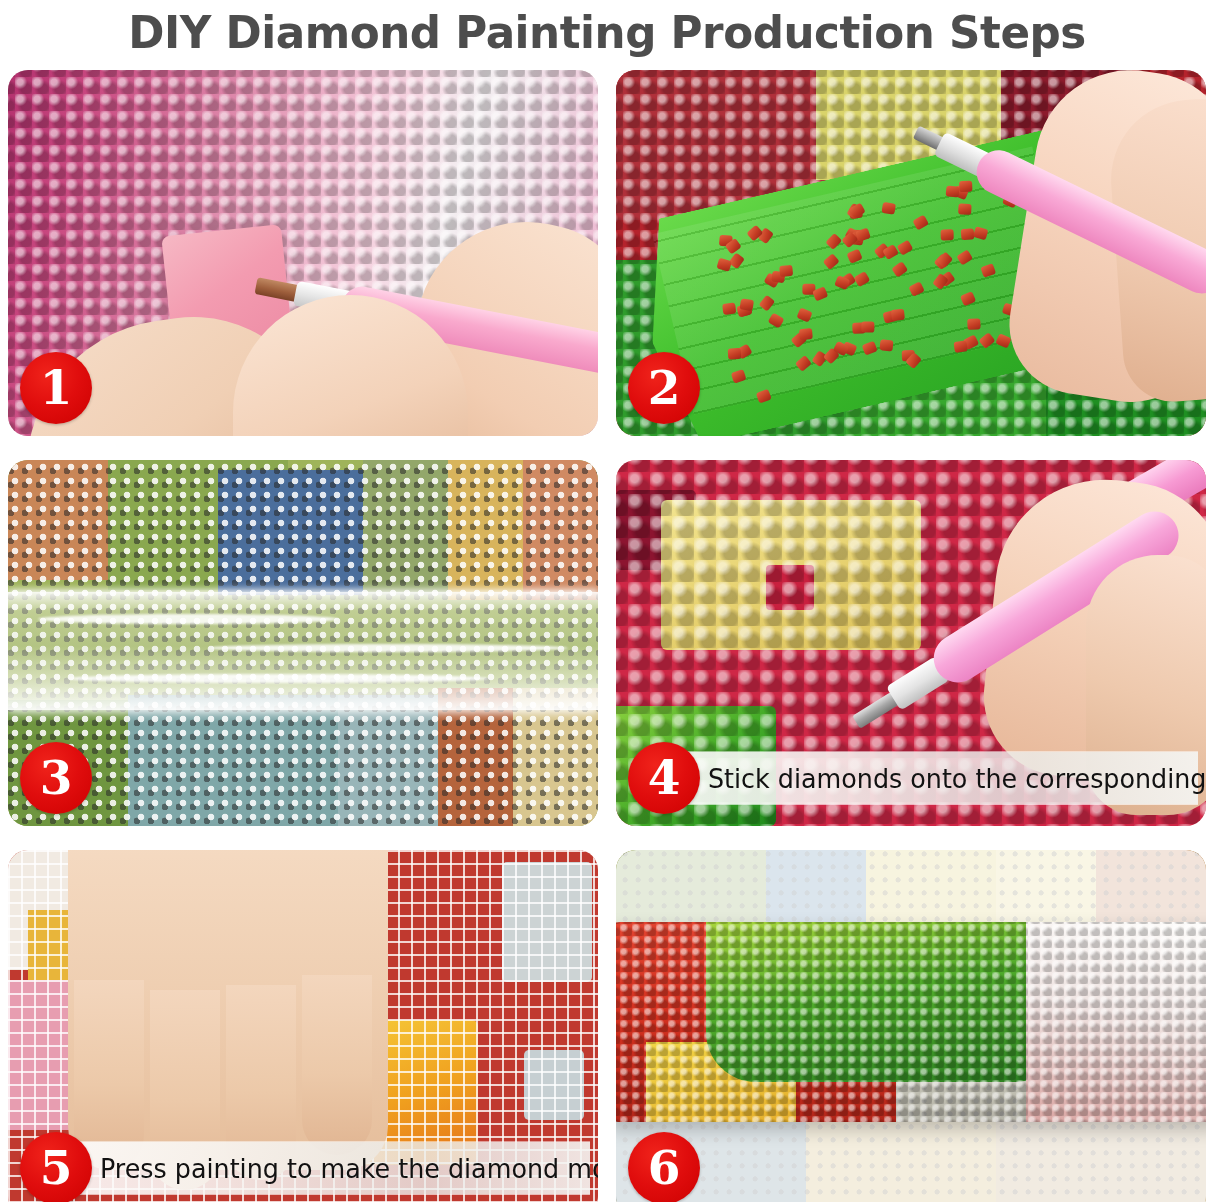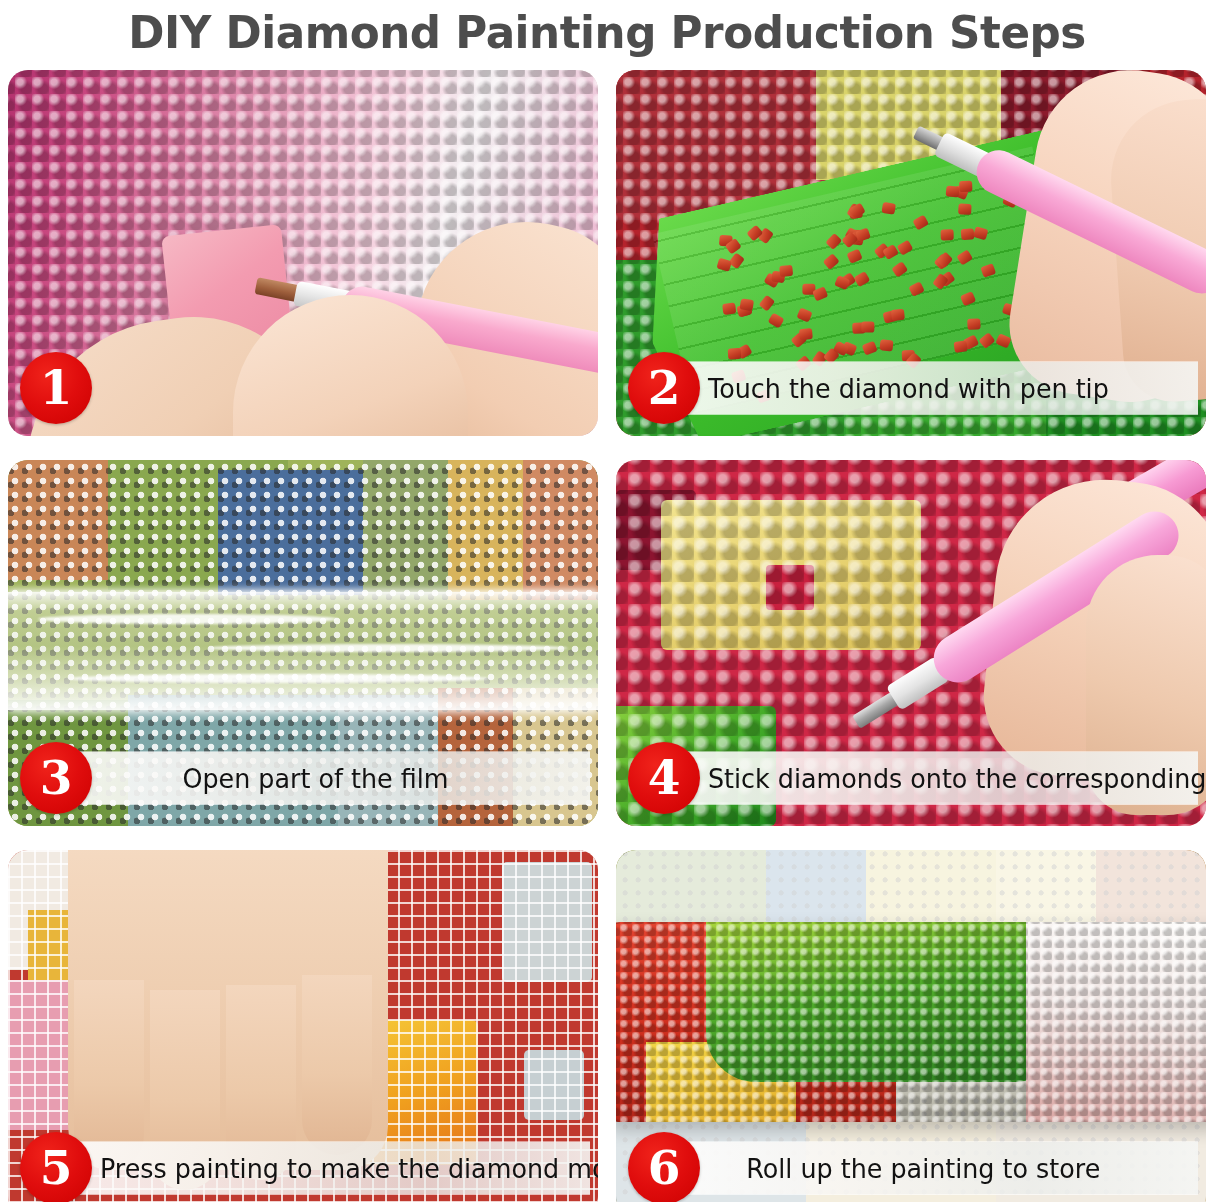--- a/index.html
+++ b/index.html
@@ -589,23 +589,20 @@
       <div class="p2-finger2"></div>
       <div class="p2-pen">
         <div class="tip"></div>
         <div class="ferrule"></div>
         <div class="barrel"></div>
       </div>
     </div>
     <div class="step-badge">
       <span>2</span>
     </div>
-    <div class="caption-bar">
-      <div class="caption-text">Touch the diamond with pen tip</div>
-    </div>
   </div>
 
   <div class="step-panel">
     <div class="photo">
       <div class="p3-bg" style="background:#9fb45a;"></div>
       <div class="p2-patch" style="left:0;top:0;width:110px;height:120px;background:#c98657;"></div>
       <div class="p2-patch" style="left:100px;top:0;width:180px;height:130px;background:#8aa84f;"></div>
       <div class="p2-patch" style="left:210px;top:10px;width:150px;height:125px;background:#4b6e9c;"></div>
       <div class="p2-patch" style="left:355px;top:0;width:90px;height:135px;background:#93a76a;"></div>
       <div class="p2-patch" style="left:440px;top:0;width:80px;height:140px;background:#d8b45c;"></div>
@@ -618,23 +615,20 @@
       <div class="symbols"></div>
       <div class="p3-film">
         <div class="p3-film-streak" style="left:30px;top:22px;width:300px;height:10px;"></div>
         <div class="p3-film-streak" style="left:200px;top:52px;width:360px;height:8px;"></div>
         <div class="p3-film-streak" style="left:60px;top:82px;width:420px;height:9px;"></div>
       </div>
     </div>
     <div class="step-badge">
       <span>3</span>
     </div>
-    <div class="caption-bar center">
-      <div class="caption-text">Open part of the film</div>
-    </div>
   </div>
 
   <div class="step-panel">
     <div class="photo">
       <div class="p4-bg"></div>
       <div class="p4-darkred"></div>
       <div class="p4-yellow"></div>
       <div class="p4-yellow-notch"></div>
       <div class="p4-green"></div>
       <div class="beads coarse"></div>
@@ -696,18 +690,15 @@
         <div class="p6-roll-red"></div>
         <div class="p6-roll-yellow"></div>
         <div class="p6-roll-green"></div>
         <div class="p6-roll-white"></div>
         <div class="beads fine"></div>
       </div>
     </div>
     <div class="step-badge">
       <span>6</span>
     </div>
-    <div class="caption-bar center">
-      <div class="caption-text">Roll up the painting to store</div>
-    </div>
   </div>
 
 </div>
 
 </body></html>

